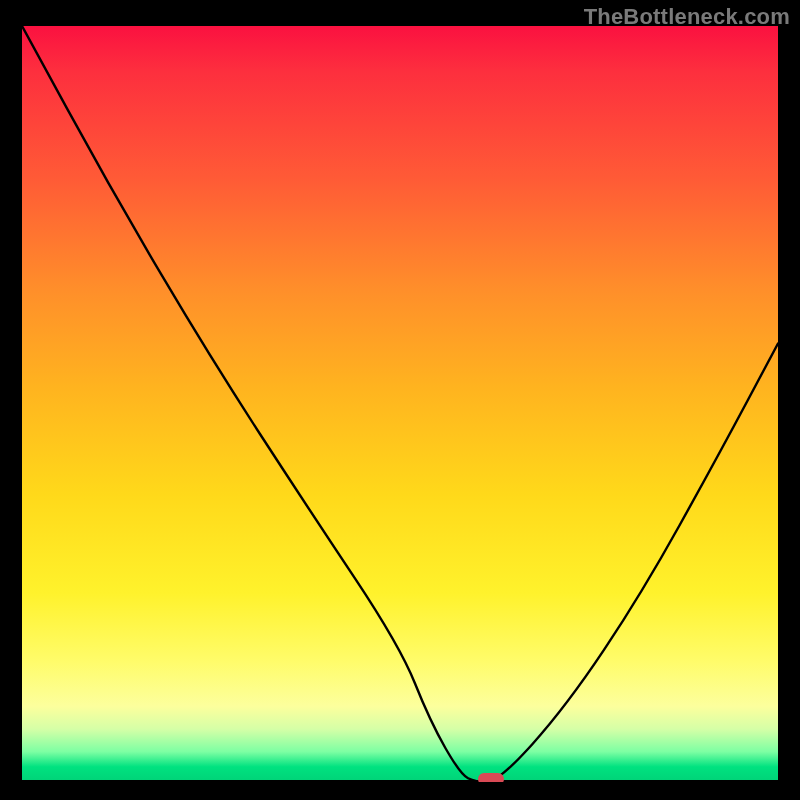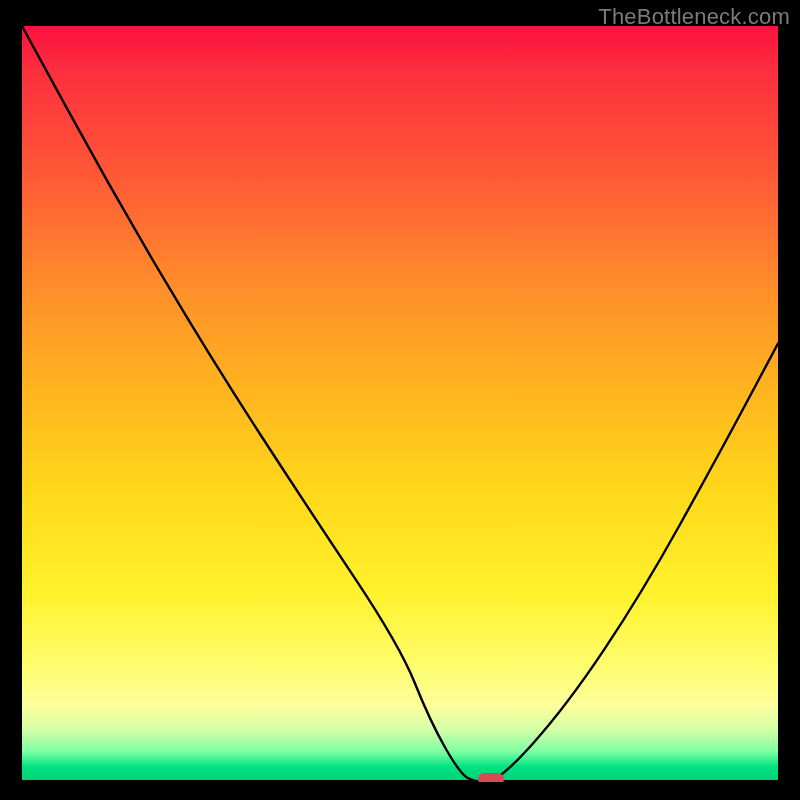--- a/index.html
+++ b/index.html
@@ -16,21 +16,21 @@
     width: 800px;
     height: 800px;
     background: #000;
   }
   .watermark {
     position: absolute;
     top: 4px;
     right: 10px;
     color: #7a7a7a;
     font-size: 22px;
-    font-weight: 400;
+    font-weight: 700;
     letter-spacing: 0.2px;
     z-index: 10;
   }
   .plot {
     position: absolute;
     left: 22px;
     top: 26px;
     width: 756px;
     height: 756px;
     background: #fff;

